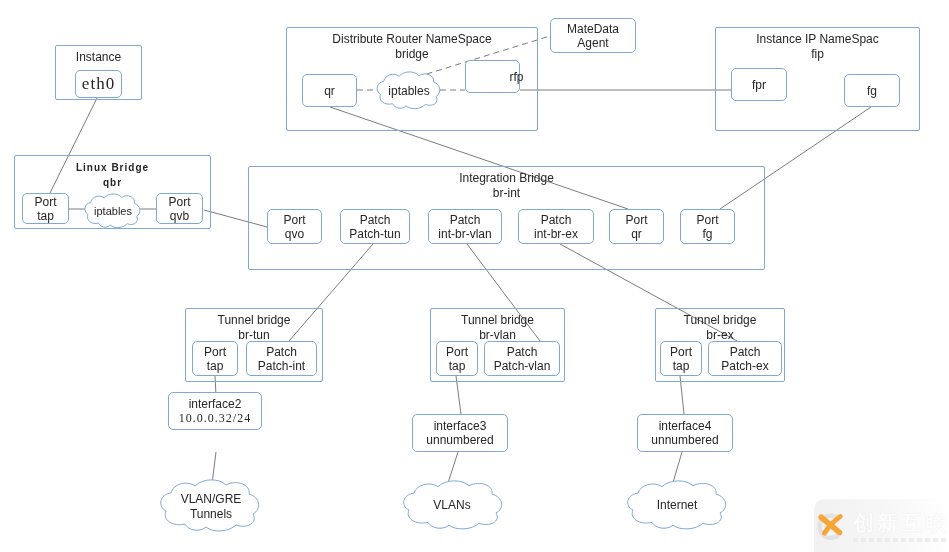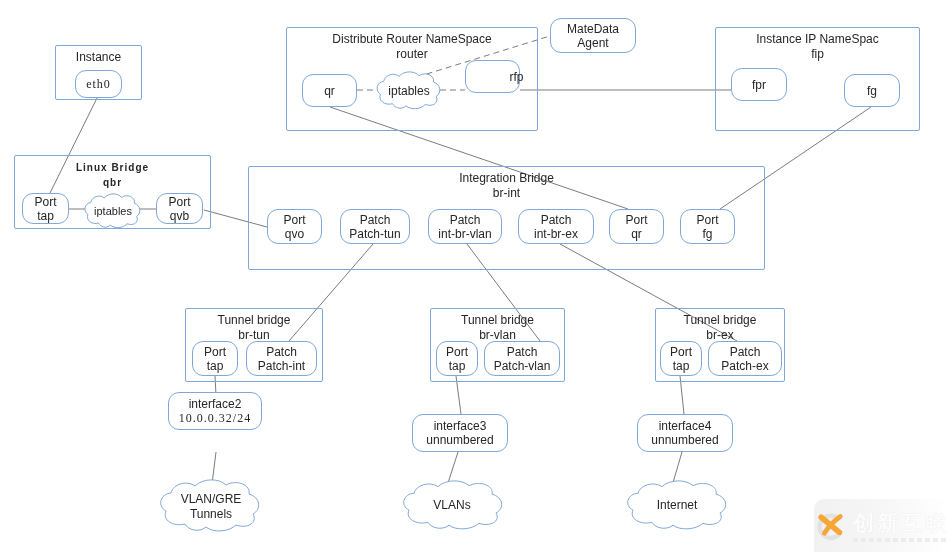--- a/index.html
+++ b/index.html
@@ -8,21 +8,21 @@
     font-family:"Liberation Sans","DejaVu Sans",sans-serif;color:#262626;
   }
   svg.underlay{position:absolute;left:0;top:0;width:949px;height:552px;}
   .container-box{
     position:absolute;border:1px solid #7fa8d9;border-radius:2px;background:transparent;
     box-sizing:border-box;text-align:center;
   }
   .container-title{font-size:12px;line-height:15px;padding-top:4px;white-space:nowrap;}
   .container-title.bold{font-weight:bold;font-size:10px;letter-spacing:1px;}
   .node{
-    position:absolute;border:1px solid #7fa8d9;border-radius:11px;background:#ffffff;
+    position:absolute;border:1px solid #7fa8d9;border-radius:5px;background:#ffffff;
     box-sizing:border-box;display:flex;flex-direction:column;align-items:center;justify-content:center;
     font-size:12px;line-height:14px;text-align:center;
   }
   .cloud-label{
     position:absolute;text-align:center;font-size:12px;line-height:15px;white-space:nowrap;
     transform:translate(-50%,-50%);
   }
   .serif{font-family:"Liberation Serif","DejaVu Serif",serif;letter-spacing:1px;}
   .logo{
     position:absolute;left:814px;top:499px;width:135px;height:53px;border-radius:10px 0 0 0;
@@ -88,41 +88,41 @@
       <use href="#cloud"></use>
     </g>
     <g transform="translate(626,481) scale(1.0,0.94)">
       <use href="#cloud"></use>
     </g>
   </svg>
 
   <div class="container-box" style="left:55px;top:45px;width:87px;height:55px;">
     <div class="container-title">Instance</div>
   </div>
-  <div class="node serif" style="left:75px;top:70px;width:47px;height:28px;font-size:12px;">
+  <div class="node serif" style="left:75px;top:70px;width:47px;height:28px;font-size:17px;">
     <span>eth0</span>
   </div>
 
   <div class="container-box" style="left:14px;top:155px;width:197px;height:74px;">
     <div class="container-title bold">Linux Bridge</div>
     <div class="container-title bold" style="padding-top:0;">qbr</div>
   </div>
   <div class="node" style="left:22px;top:193px;width:47px;height:31px;">
     <span>Port</span>
     <span>tap</span>
   </div>
   <div class="cloud-label" style="left:113px;top:211px;font-size:11px;">iptables</div>
   <div class="node" style="left:156px;top:193px;width:47px;height:31px;">
     <span>Port</span>
     <span>qvb</span>
   </div>
 
   <div class="container-box" style="left:286px;top:27px;width:252px;height:104px;">
     <div class="container-title">Distribute Router NameSpace</div>
-    <div class="container-title" style="padding-top:0;">router</div>
+    <div class="container-title" style="padding-top:0;">bridge</div>
   </div>
   <div class="node" style="left:302px;top:74px;width:55px;height:33px;">
     <span>qr</span>
   </div>
   <div class="cloud-label" style="left:409px;top:91px;">iptables</div>
   <div class="node" style="left:465px;top:60px;width:55px;height:33px;padding-left:48px;">
     <span>rfp</span>
   </div>
 
   <div class="node" style="left:550px;top:18px;width:86px;height:35px;">

